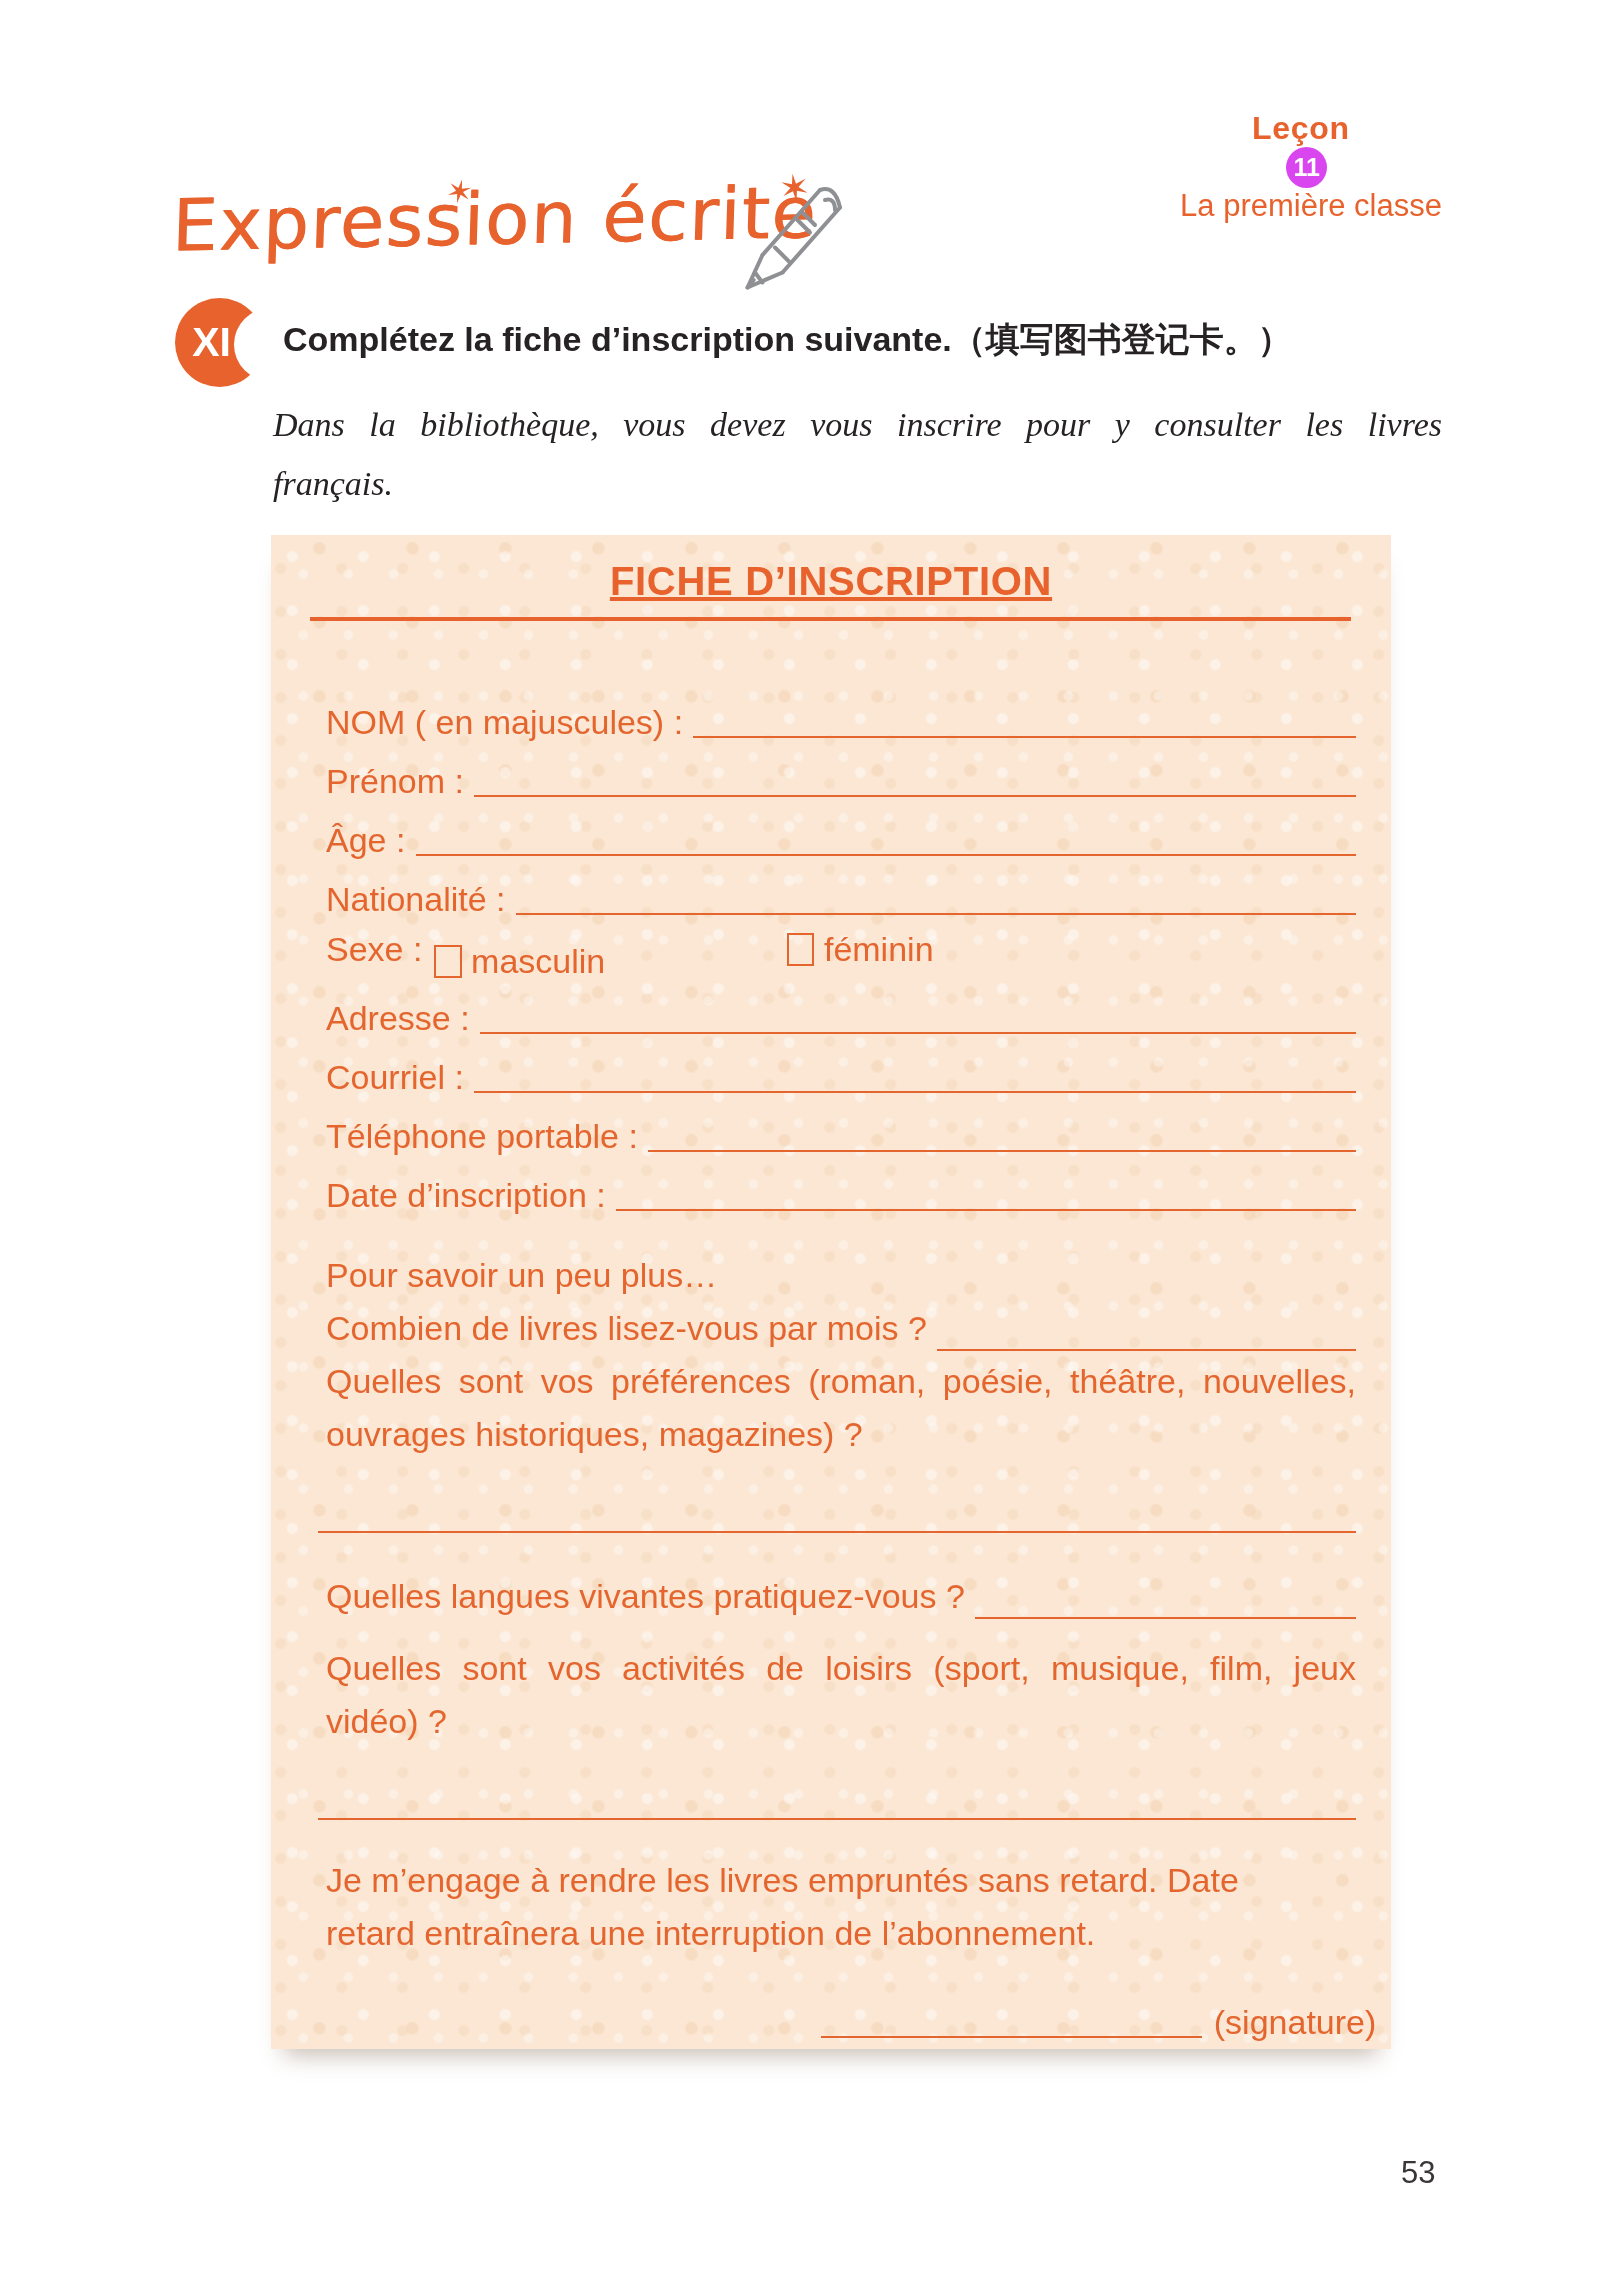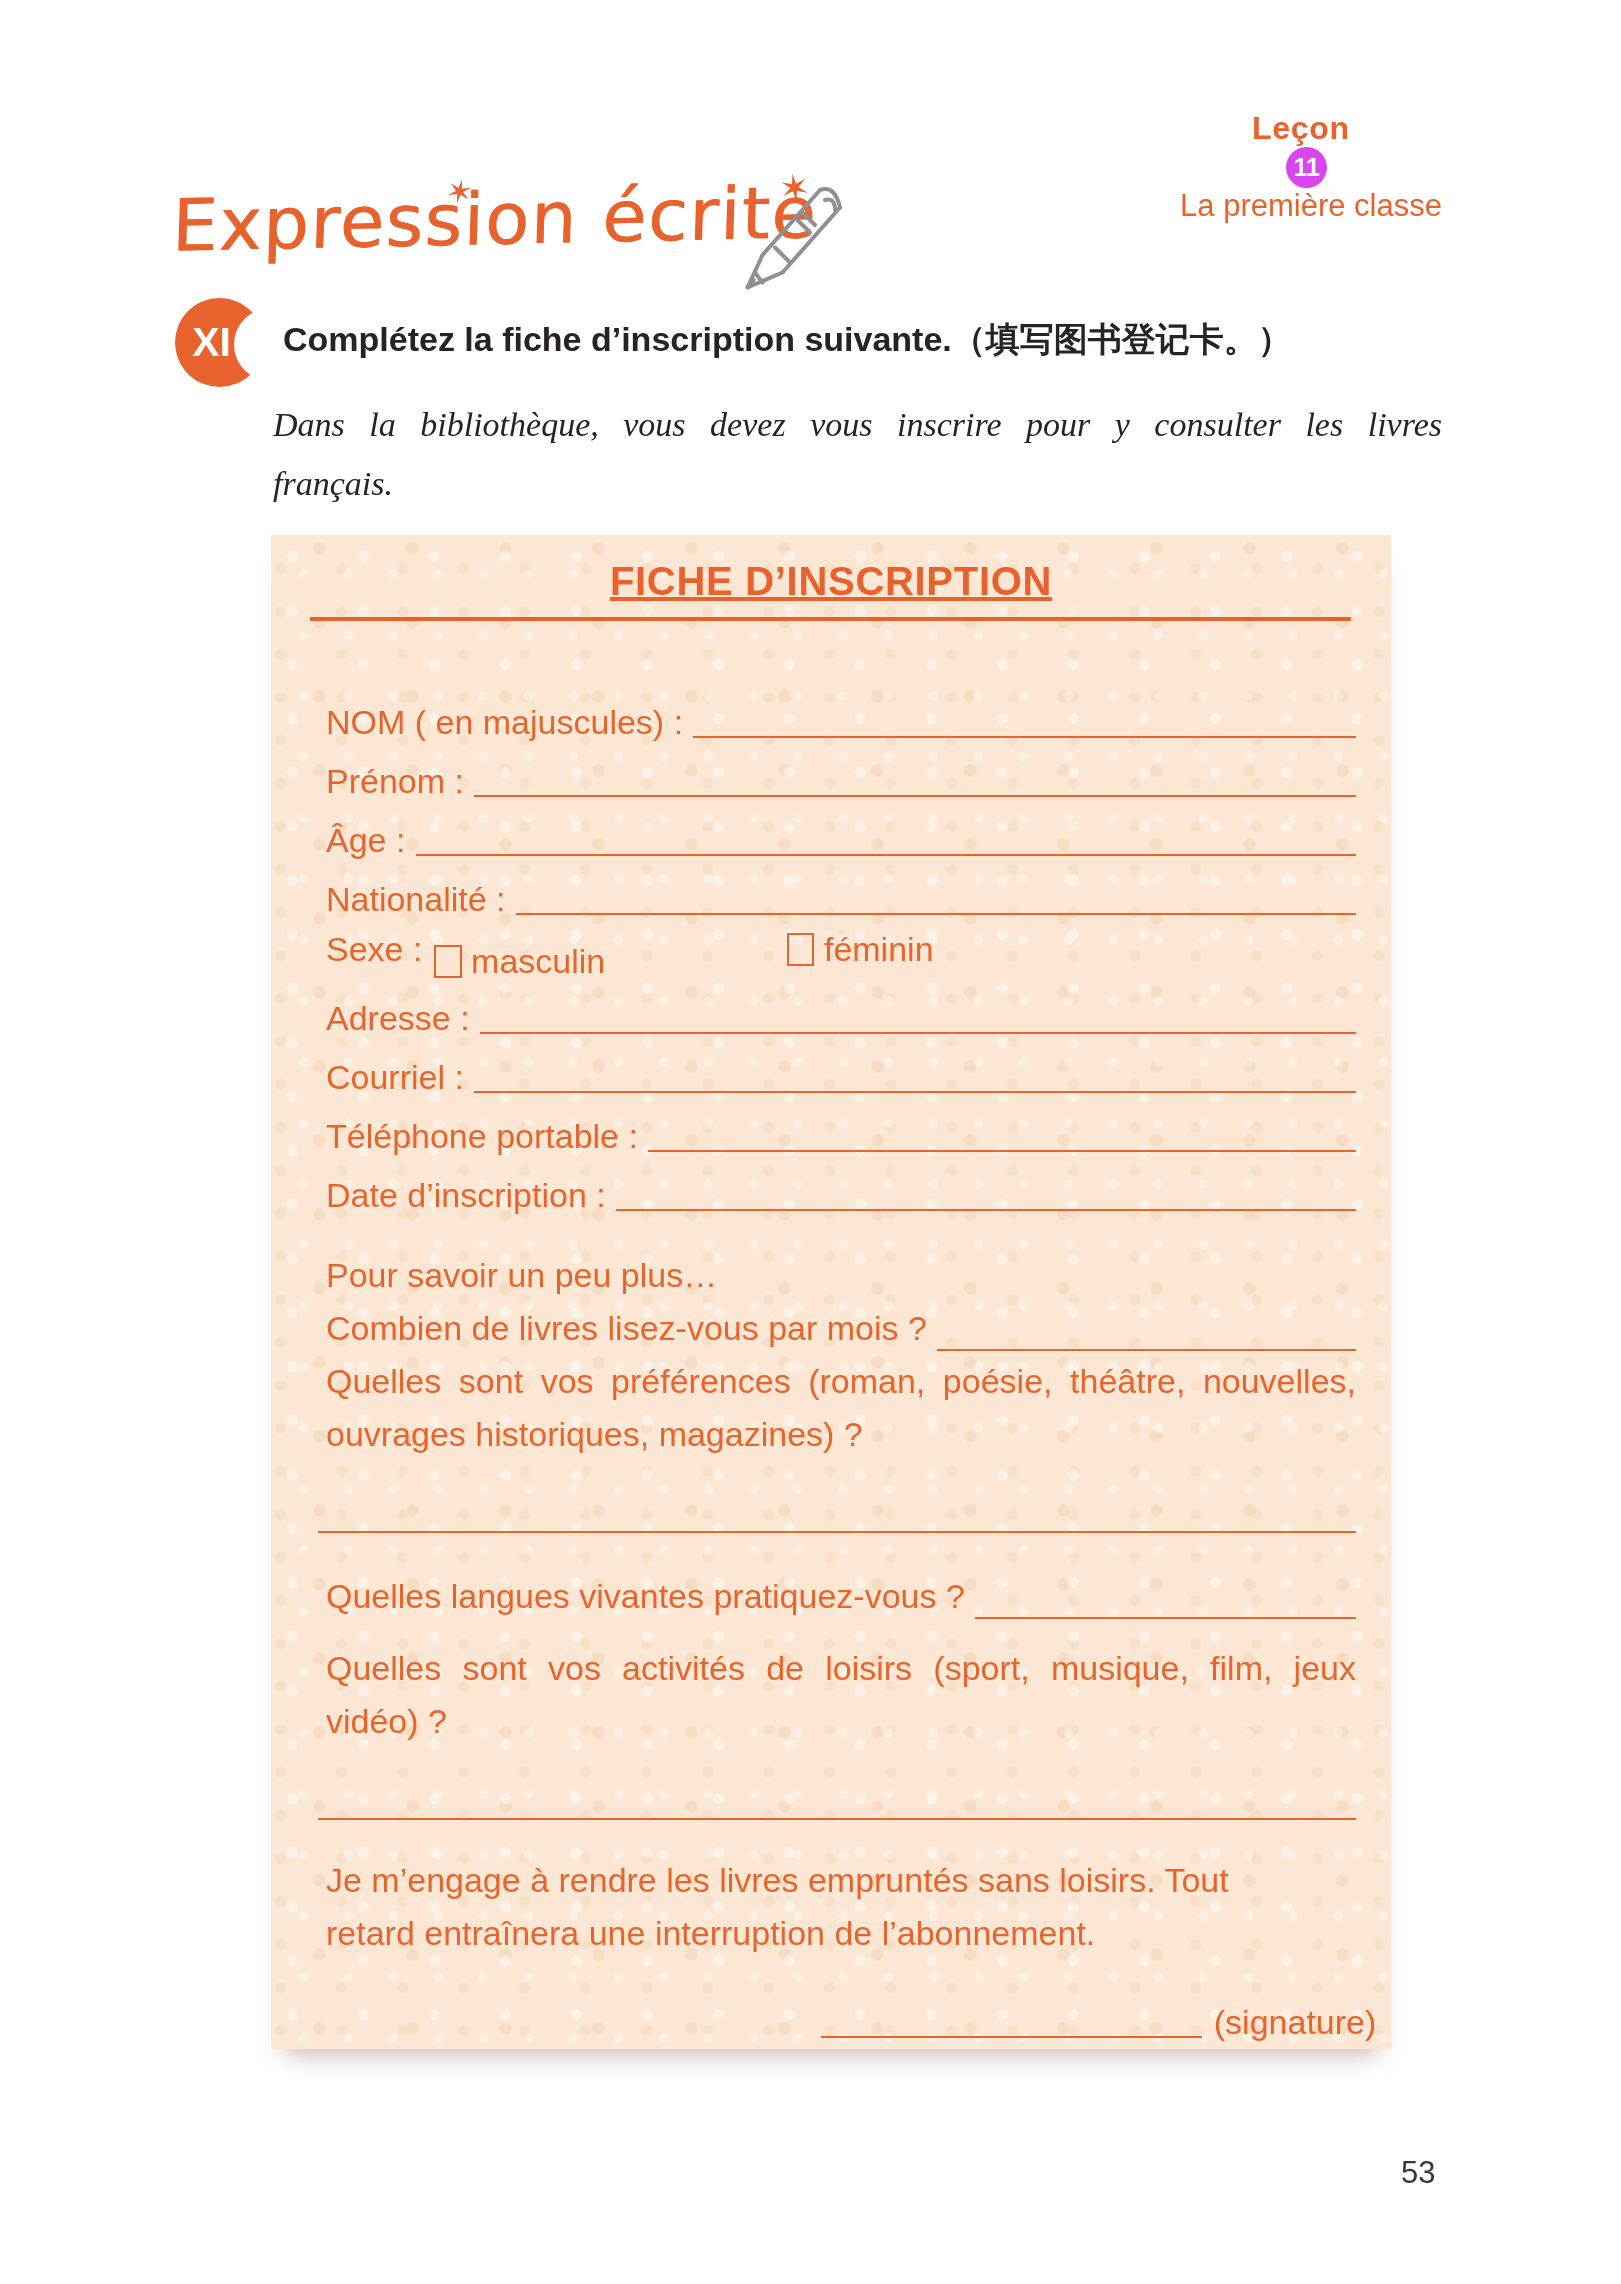--- a/index.html
+++ b/index.html
@@ -244,21 +244,21 @@
 
       <div class="para q-loisirs">
         <div class="just">Quelles sont vos activités de loisirs (sport, musique, film, jeux</div>
         <div>vidéo) ?</div>
       </div>
     </div>
 
     <div class="answer-line"></div>
 
     <div class="qa pledge">
-      <div class="just">Je m’engage à rendre les livres empruntés sans loisirs. Tout</div>
+      <div class="just">Je m’engage à rendre les livres empruntés sans retard. Date</div>
       <div>retard entraînera une interruption de l’abonnement.</div>
     </div>
 
     <div class="signature-row">
       <span class="signature-line"></span>
       <span class="signature-label">(signature)</span>
     </div>
   </div>
 
   <div class="page-number">53</div>

